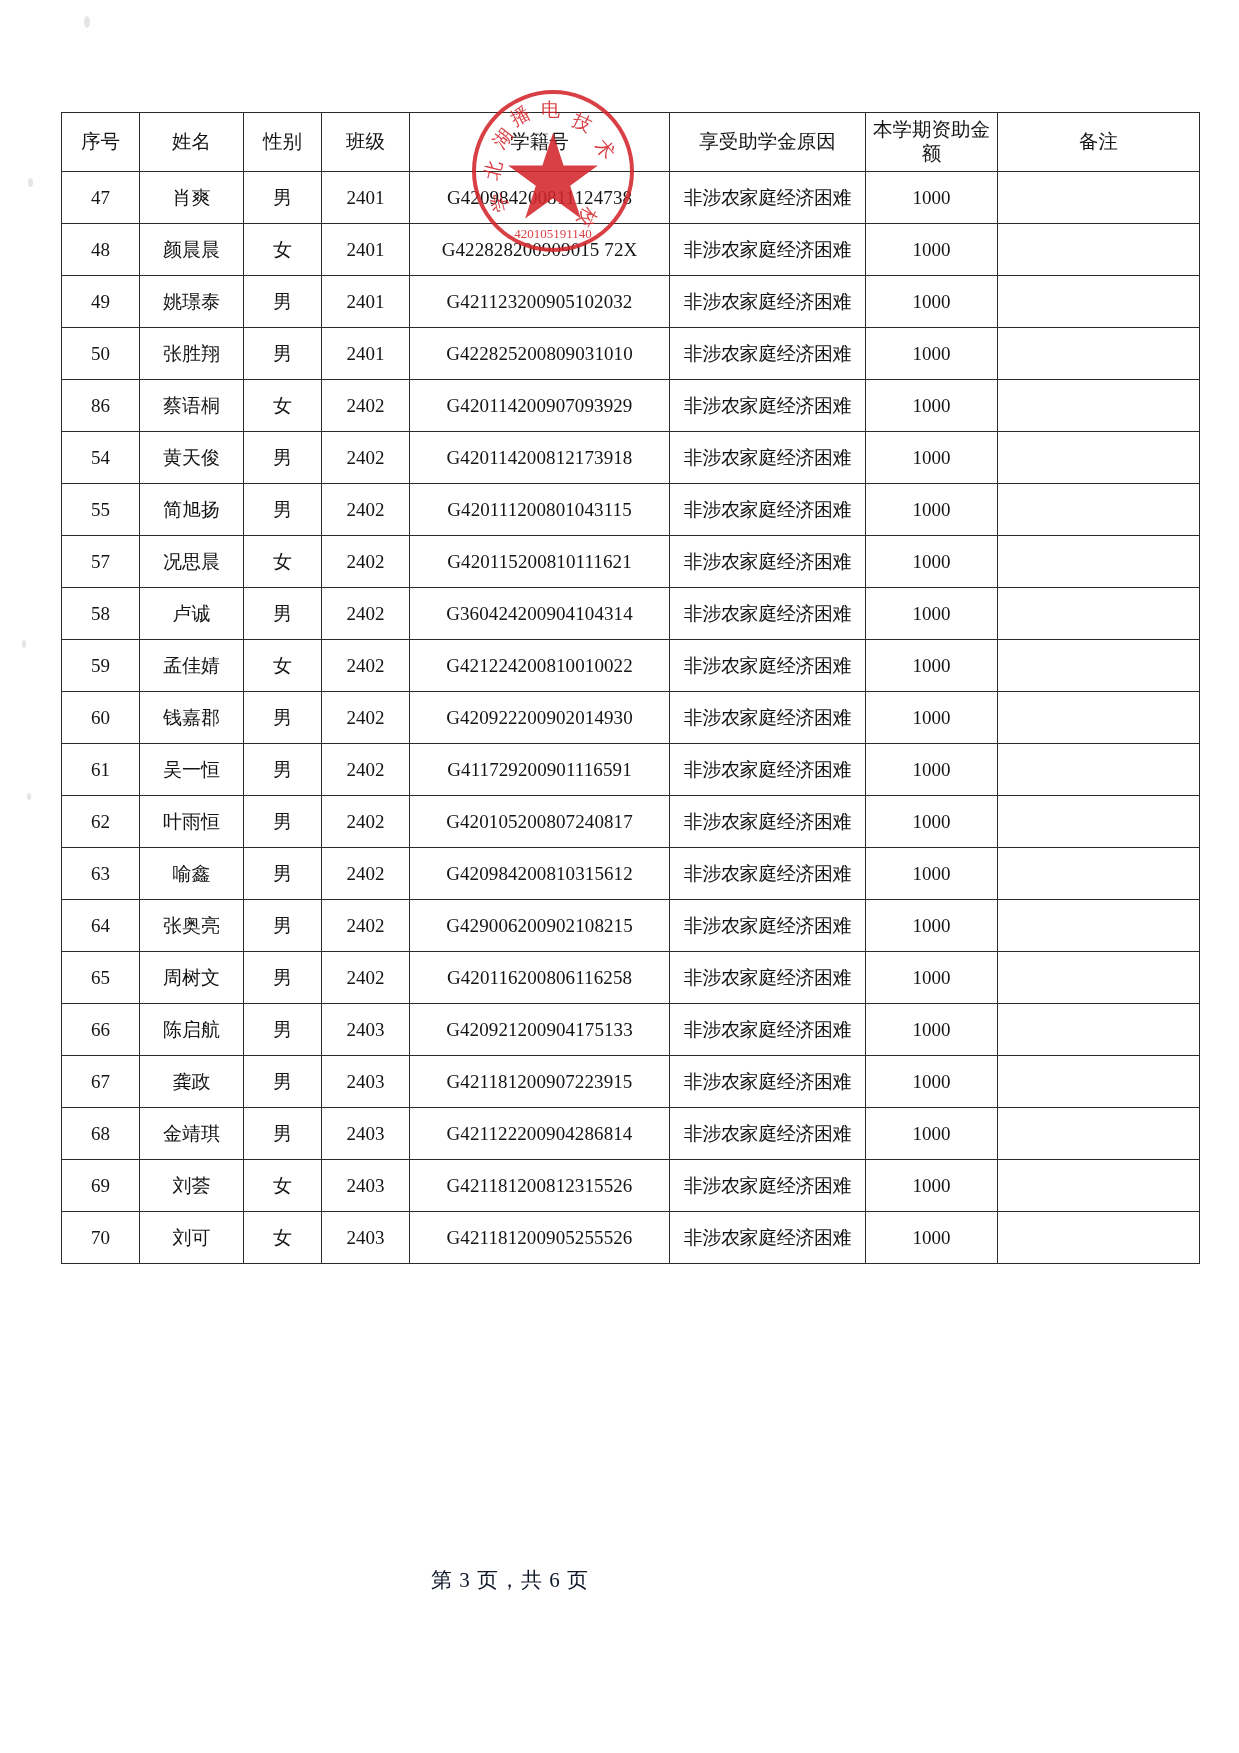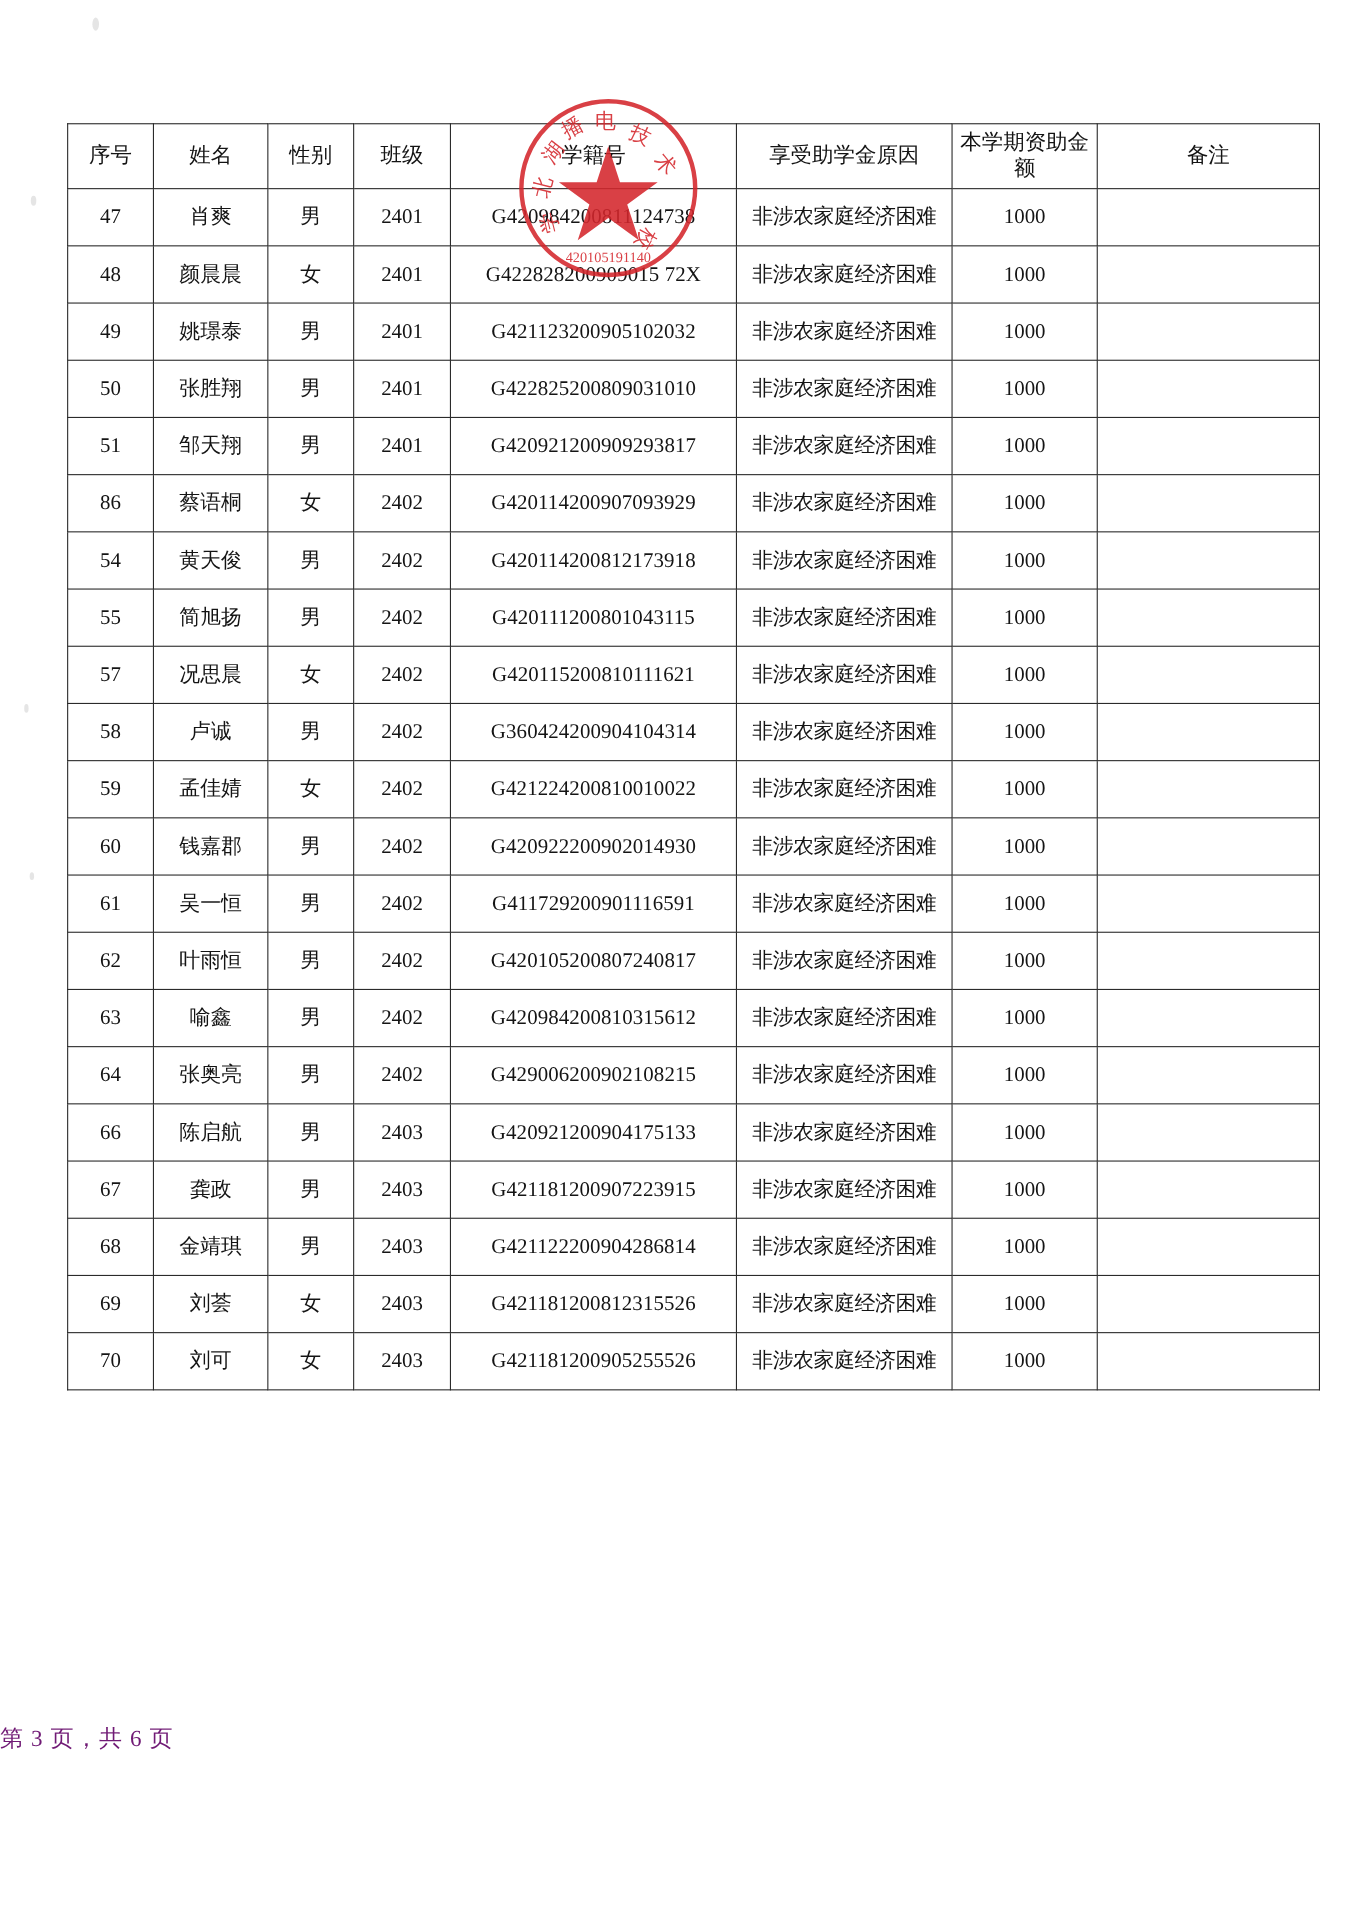--- a/index.html
+++ b/index.html
@@ -90,24 +90,24 @@
     height: 170px;
     pointer-events: none;
     opacity: .88;
   }
 
   .footer {
     position: absolute;
     left: 0;
     top: 1566px;
     width: 1020px;
-    text-align: left;
+    text-align: center;
     font-size: 21px;
     letter-spacing: 1px;
-    color: #701a75;
+    color: #0f172a;
   }
 </style>
 </head>
 <body>
 
 <div class="page">
 
   <div class="speck" style="left:84px;top:16px;width:6px;height:12px;"></div>
   <div class="speck" style="left:28px;top:178px;width:5px;height:9px;"></div>
   <div class="speck" style="left:22px;top:640px;width:4px;height:8px;"></div>
@@ -172,30 +172,20 @@
             <td>50</td>
             <td>张胜翔</td>
             <td>男</td>
             <td>2401</td>
             <td class="sid">G422825200809031010</td>
             <td class="reason">非涉农家庭经济困难</td>
             <td class="amount">1000</td>
             <td></td>
           </tr>
           <tr>
-            <td>51</td>
-            <td>邹天翔</td>
-            <td>男</td>
-            <td>2401</td>
-            <td class="sid">G420921200909293817</td>
-            <td class="reason">非涉农家庭经济困难</td>
-            <td class="amount">1000</td>
-            <td></td>
-          </tr>
-          <tr>
             <td>86</td>
             <td>蔡语桐</td>
             <td>女</td>
             <td>2402</td>
             <td class="sid">G420114200907093929</td>
             <td class="reason">非涉农家庭经济困难</td>
             <td class="amount">1000</td>
             <td></td>
           </tr>
           <tr>
@@ -287,20 +277,30 @@
             <td class="reason">非涉农家庭经济困难</td>
             <td class="amount">1000</td>
             <td></td>
           </tr>
           <tr>
             <td>64</td>
             <td>张奥亮</td>
             <td>男</td>
             <td>2402</td>
             <td class="sid">G429006200902108215</td>
+            <td class="reason">非涉农家庭经济困难</td>
+            <td class="amount">1000</td>
+            <td></td>
+          </tr>
+          <tr>
+            <td>65</td>
+            <td>周树文</td>
+            <td>男</td>
+            <td>2402</td>
+            <td class="sid">G420116200806116258</td>
             <td class="reason">非涉农家庭经济困难</td>
             <td class="amount">1000</td>
             <td></td>
           </tr>
           <tr>
             <td>66</td>
             <td>陈启航</td>
             <td>男</td>
             <td>2403</td>
             <td class="sid">G420921200904175133</td>

